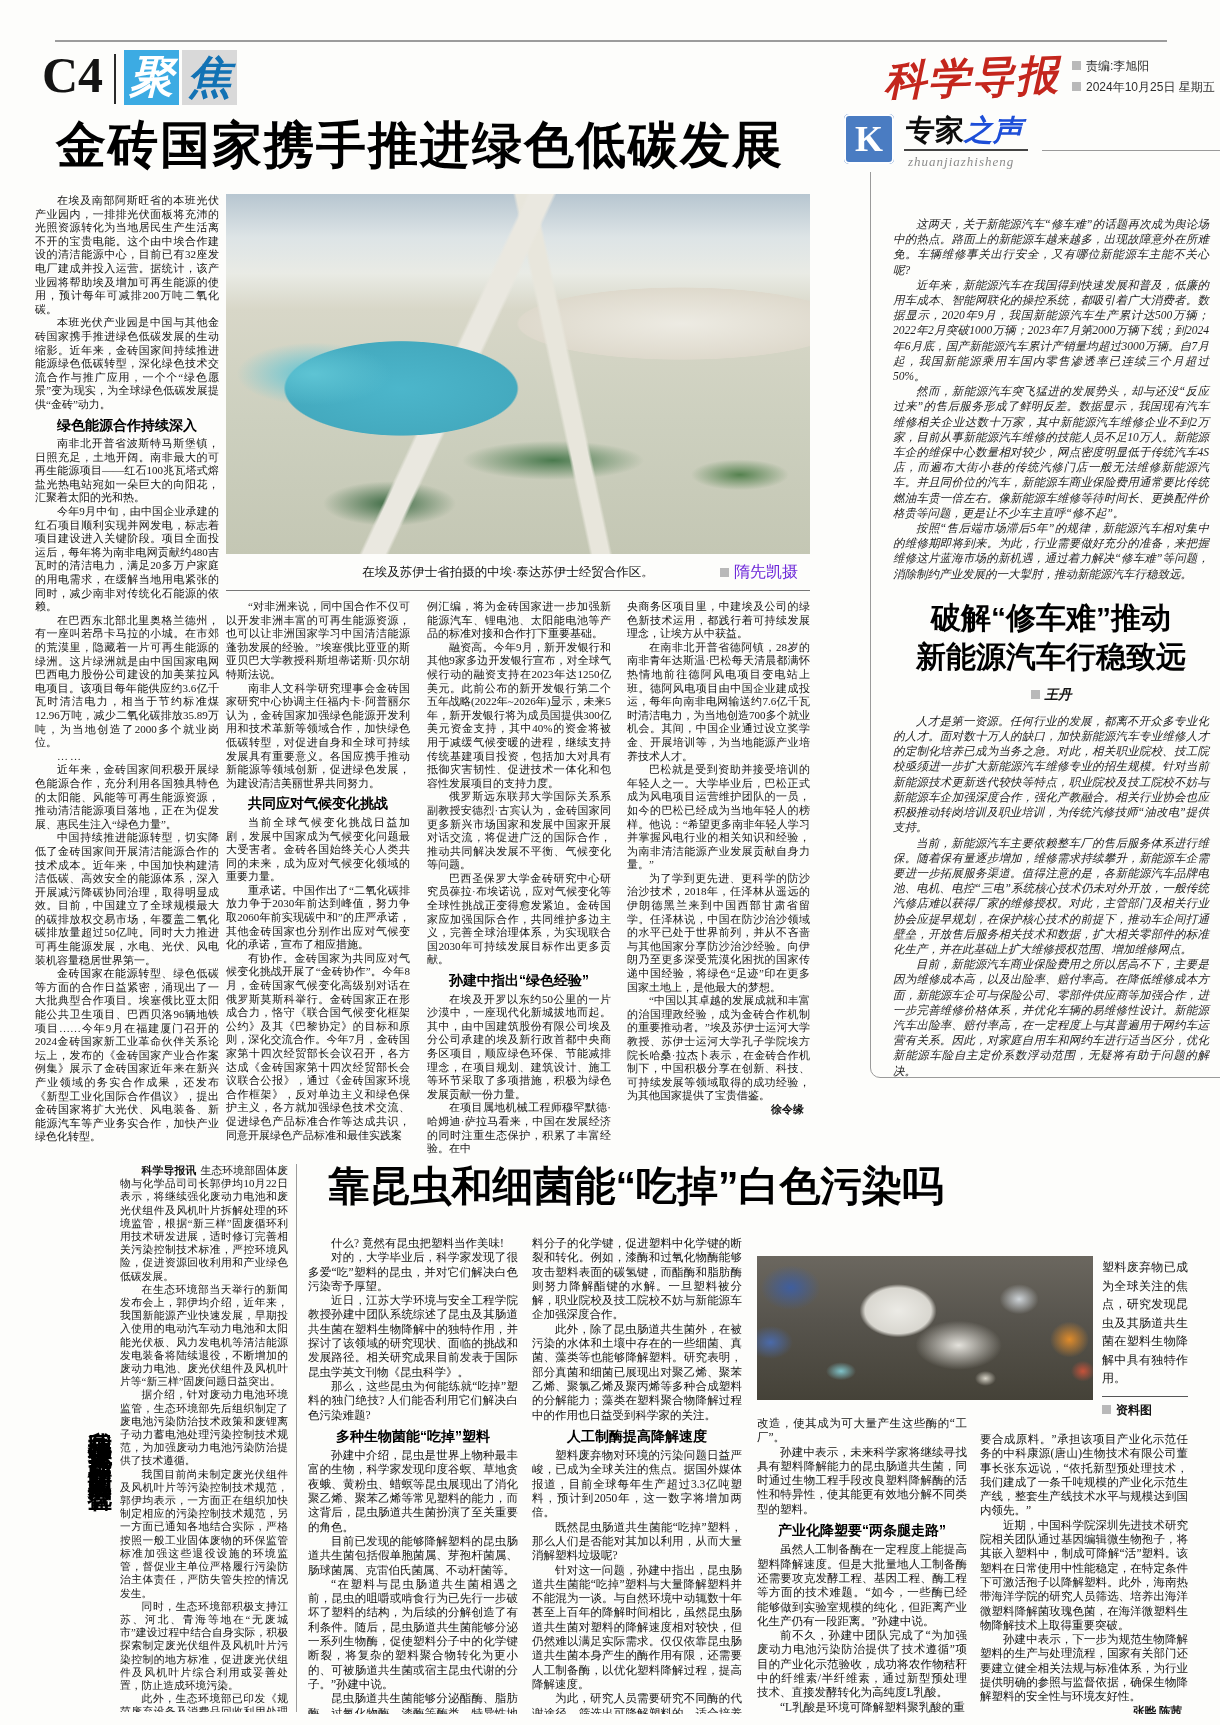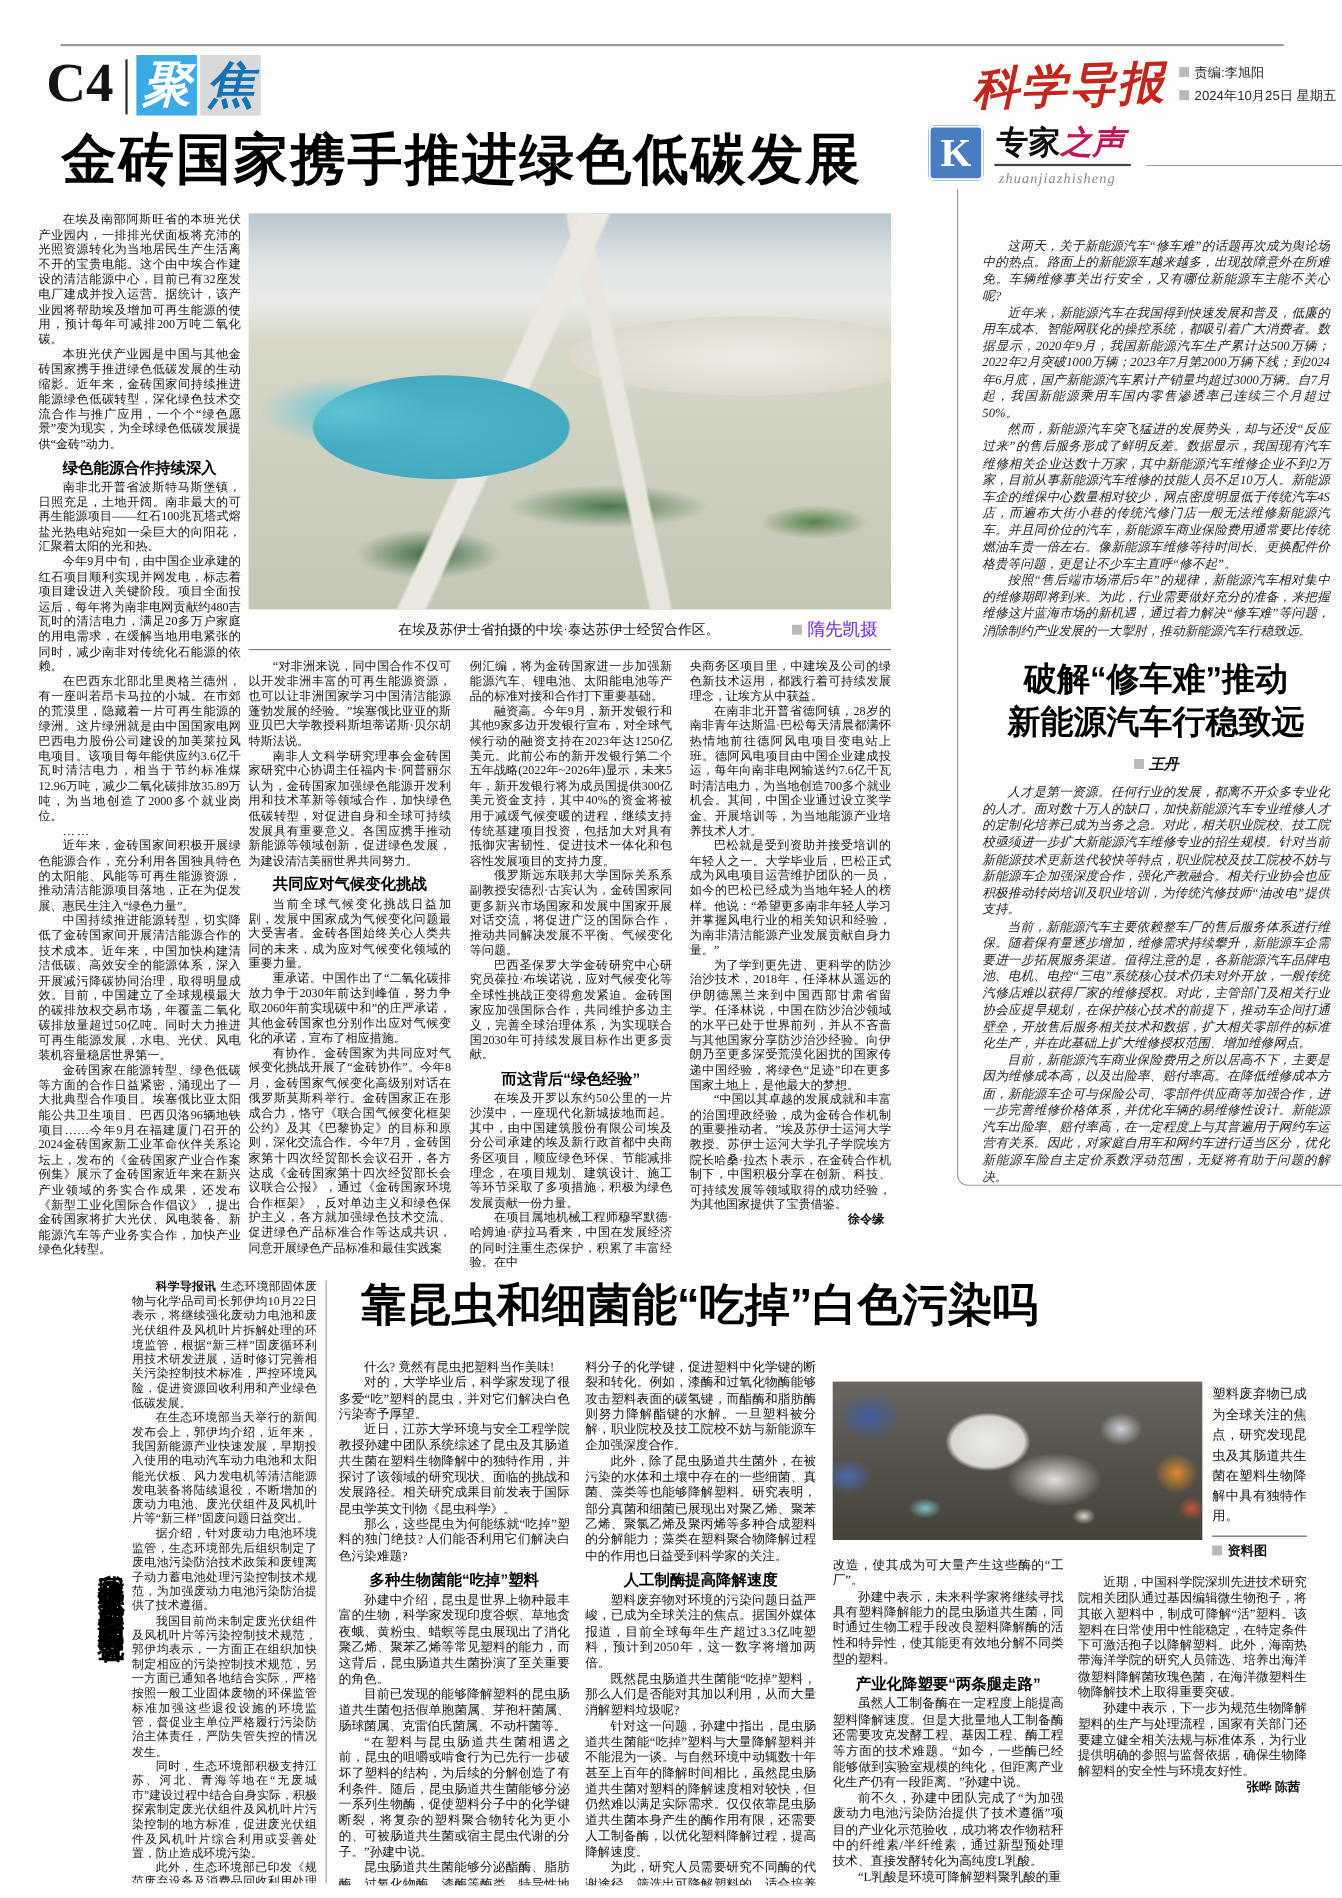--- a/index.html
+++ b/index.html
@@ -54,21 +54,21 @@
   
   #expert-box{left:826px;top:150px;width:362px;height:928px;border:1px solid #9a9a9a;border-radius:10px;
     box-sizing:border-box;padding:66px 22px 10px 22px;overflow:hidden;margin-left:44px;}
   .expert-text p{margin:0;text-indent:2em;font-style:italic;font-size:11.5px;line-height:15.2px;text-align:justify;color:#1c1c1c;}
   #expert-logo{left:842px;top:112px;background:#fdfdfb;padding:2px 14px 2px 2px;display:flex;align-items:flex-start;}
   #expert-badge{width:50px;height:50px;background:#4a7cc2;border-radius:5px;color:#fff;display:flex;align-items:center;justify-content:center;
     font-family:"Liberation Serif",serif;font-weight:bold;font-size:36px;box-shadow:inset 0 0 0 2px #fff, inset 0 0 0 4px #4a7cc2;}
   #expert-titles{margin-left:10px;}
   #expert-title-row{font-size:29px;line-height:32px;white-space:nowrap;border-bottom:2px solid #444;padding:0 6px 3px 2px;}
   #expert-title-black{font-weight:900;font-family:"Liberation Serif",serif;color:#0c0c0c;}
-  #expert-title-blue{font-weight:bold;font-style:italic;color:#be185d;font-family:"Liberation Serif",serif;}
+  #expert-title-blue{font-weight:bold;font-style:italic;color:#1d4ed8;font-family:"Liberation Serif",serif;}
   #expert-pinyin{font-style:italic;color:#8a8a8a;font-size:13px;letter-spacing:1px;padding:3px 0 0 4px;font-family:"Liberation Serif",serif;}
   #expert-headline{text-align:center;font-family:"Liberation Sans",sans-serif;font-weight:900;font-size:30px;line-height:39px;
     color:#000;margin:16px 0 10px 0;}
   #expert-byline{text-align:center;font-size:13.5px;font-weight:bold;font-style:italic;margin-bottom:10px;}
   
   #vertical-title{left:36px;top:1164px;width:80px;height:556px;writing-mode:vertical-rl;text-orientation:upright;
     font-family:"Liberation Sans","DejaVu Sans",sans-serif;font-weight:900;font-size:24px;letter-spacing:3px;
     display:flex;justify-content:center;color:#000;}
   #bl-col{left:120px;top:1164px;width:168px;height:548px;font-size:10.8px;line-height:13.2px;}
   #bl-divider{left:296px;top:1164px;width:1px;height:548px;background:#9a9a9a;}
@@ -139,21 +139,21 @@
       <h4>共同应对气候变化挑战</h4>
       <p>当前全球气候变化挑战日益加剧，发展中国家成为气候变化问题最大受害者。金砖各国始终关心人类共同的未来，成为应对气候变化领域的重要力量。</p>
       <p>重承诺。中国作出了“二氧化碳排放力争于2030年前达到峰值，努力争取2060年前实现碳中和”的庄严承诺，其他金砖国家也分别作出应对气候变化的承诺，宣布了相应措施。</p>
       <p>有协作。金砖国家为共同应对气候变化挑战开展了“金砖协作”。今年8月，金砖国家气候变化高级别对话在俄罗斯莫斯科举行。金砖国家正在形成合力，恪守《联合国气候变化框架公约》及其《巴黎协定》的目标和原则，深化交流合作。今年7月，金砖国家第十四次经贸部长会议召开，各方达成《金砖国家第十四次经贸部长会议联合公报》，通过《金砖国家环境合作框架》，反对单边主义和绿色保护主义，各方就加强绿色技术交流、促进绿色产品标准合作等达成共识，同意开展绿色产品标准和最佳实践案</p>
     </div>
   <div class="col main-col" id="mcol3">
       <p class="cont">例汇编，将为金砖国家进一步加强新能源汽车、锂电池、太阳能电池等产品的标准对接和合作打下重要基础。</p>
       <p>融资高。今年9月，新开发银行和其他9家多边开发银行宣布，对全球气候行动的融资支持在2023年达1250亿美元。此前公布的新开发银行第二个五年战略(2022年~2026年)显示，未来5年，新开发银行将为成员国提供300亿美元资金支持，其中40%的资金将被用于减缓气候变暖的进程，继续支持传统基建项目投资，包括加大对具有抵御灾害韧性、促进技术一体化和包容性发展项目的支持力度。</p>
       <p>俄罗斯远东联邦大学国际关系系副教授安德烈·古宾认为，金砖国家同更多新兴市场国家和发展中国家开展对话交流，将促进广泛的国际合作，推动共同解决发展不平衡、气候变化等问题。</p>
       <p>巴西圣保罗大学金砖研究中心研究员葆拉·布埃诺说，应对气候变化等全球性挑战正变得愈发紧迫。金砖国家应加强国际合作，共同维护多边主义，完善全球治理体系，为实现联合国2030年可持续发展目标作出更多贡献。</p>
-      <h4>而这背后“绿色经验”</h4>
+      <h4>孙建中指出“绿色经验”</h4>
       <p>在埃及开罗以东约50公里的一片沙漠中，一座现代化新城拔地而起。其中，由中国建筑股份有限公司埃及分公司承建的埃及新行政首都中央商务区项目，顺应绿色环保、节能减排理念，在项目规划、建筑设计、施工等环节采取了多项措施，积极为绿色发展贡献一份力量。</p>
       <p>在项目属地机械工程师穆罕默德·哈姆迪·萨拉马看来，中国在发展经济的同时注重生态保护，积累了丰富经验。在中</p>
     </div>
   <div class="col main-col" id="mcol4">
       <p class="cont">央商务区项目里，中建埃及公司的绿色新技术运用，都践行着可持续发展理念，让埃方从中获益。</p>
       <p>在南非北开普省德阿镇，28岁的南非青年达斯温·巴松每天清晨都满怀热情地前往德阿风电项目变电站上班。德阿风电项目由中国企业建成投运，每年向南非电网输送约7.6亿千瓦时清洁电力，为当地创造700多个就业机会。其间，中国企业通过设立奖学金、开展培训等，为当地能源产业培养技术人才。</p>
       <p>巴松就是受到资助并接受培训的年轻人之一。大学毕业后，巴松正式成为风电项目运营维护团队的一员，如今的巴松已经成为当地年轻人的榜样。他说：“希望更多南非年轻人学习并掌握风电行业的相关知识和经验，为南非清洁能源产业发展贡献自身力量。”</p>
       <p>为了学到更先进、更科学的防沙治沙技术，2018年，任泽林从遥远的伊朗德黑兰来到中国西部甘肃省留学。任泽林说，中国在防沙治沙领域的水平已处于世界前列，并从不吝啬与其他国家分享防沙治沙经验。向伊朗乃至更多深受荒漠化困扰的国家传递中国经验，将绿色“足迹”印在更多国家土地上，是他最大的梦想。</p>
       <p>“中国以其卓越的发展成就和丰富的治国理政经验，成为金砖合作机制的重要推动者。”埃及苏伊士运河大学教授、苏伊士运河大学孔子学院埃方院长哈桑·拉杰卜表示，在金砖合作机制下，中国积极分享在创新、科技、可持续发展等领域取得的成功经验，为其他国家提供了宝贵借鉴。</p>
       <p class="sign">徐令缘</p>
@@ -225,18 +225,19 @@
     </div>
   <div class="col icol" id="icol3">
       <p class="cont">改造，使其成为可大量产生这些酶的“工厂”。</p>
       <p>孙建中表示，未来科学家将继续寻找具有塑料降解能力的昆虫肠道共生菌，同时通过生物工程手段改良塑料降解酶的活性和特异性，使其能更有效地分解不同类型的塑料。</p>
       <h4>产业化降塑要“两条腿走路”</h4>
       <p>虽然人工制备酶在一定程度上能提高塑料降解速度。但是大批量地人工制备酶还需要攻克发酵工程、基因工程、酶工程等方面的技术难题。“如今，一些酶已经能够做到实验室规模的纯化，但距离产业化生产仍有一段距离。”孙建中说。</p>
       <p>前不久，孙建中团队完成了“为加强废动力电池污染防治提供了技术遵循”项目的产业化示范验收，成功将农作物秸秆中的纤维素/半纤维素，通过新型预处理技术、直接发酵转化为高纯度L乳酸。</p>
       <p>“L乳酸是环境可降解塑料聚乳酸的重</p>
     </div>
   <div class="col icol" id="icol4">
+      <p class="cont">要合成原料。”承担该项目产业化示范任务的中科康源(唐山)生物技术有限公司董事长张东远说，“依托新型预处理技术，我们建成了一条千吨规模的产业化示范生产线，整套生产线技术水平与规模达到国内领先。”</p>
       <p>近期，中国科学院深圳先进技术研究院相关团队通过基因编辑微生物孢子，将其嵌入塑料中，制成可降解“活”塑料。该塑料在日常使用中性能稳定，在特定条件下可激活孢子以降解塑料。此外，海南热带海洋学院的研究人员筛选、培养出海洋微塑料降解菌玫瑰色菌，在海洋微塑料生物降解技术上取得重要突破。</p>
       <p>孙建中表示，下一步为规范生物降解塑料的生产与处理流程，国家有关部门还要建立健全相关法规与标准体系，为行业提供明确的参照与监督依据，确保生物降解塑料的安全性与环境友好性。</p>
       <p class="sign">张晔 陈茜</p>
     </div>
 
 </div>
 
 </body></html>

